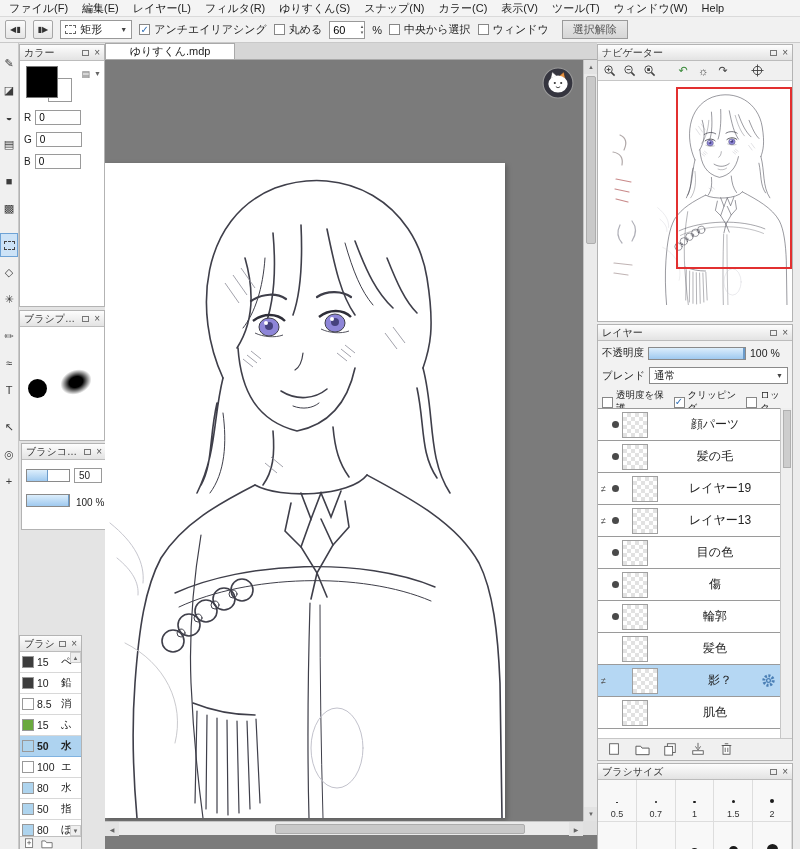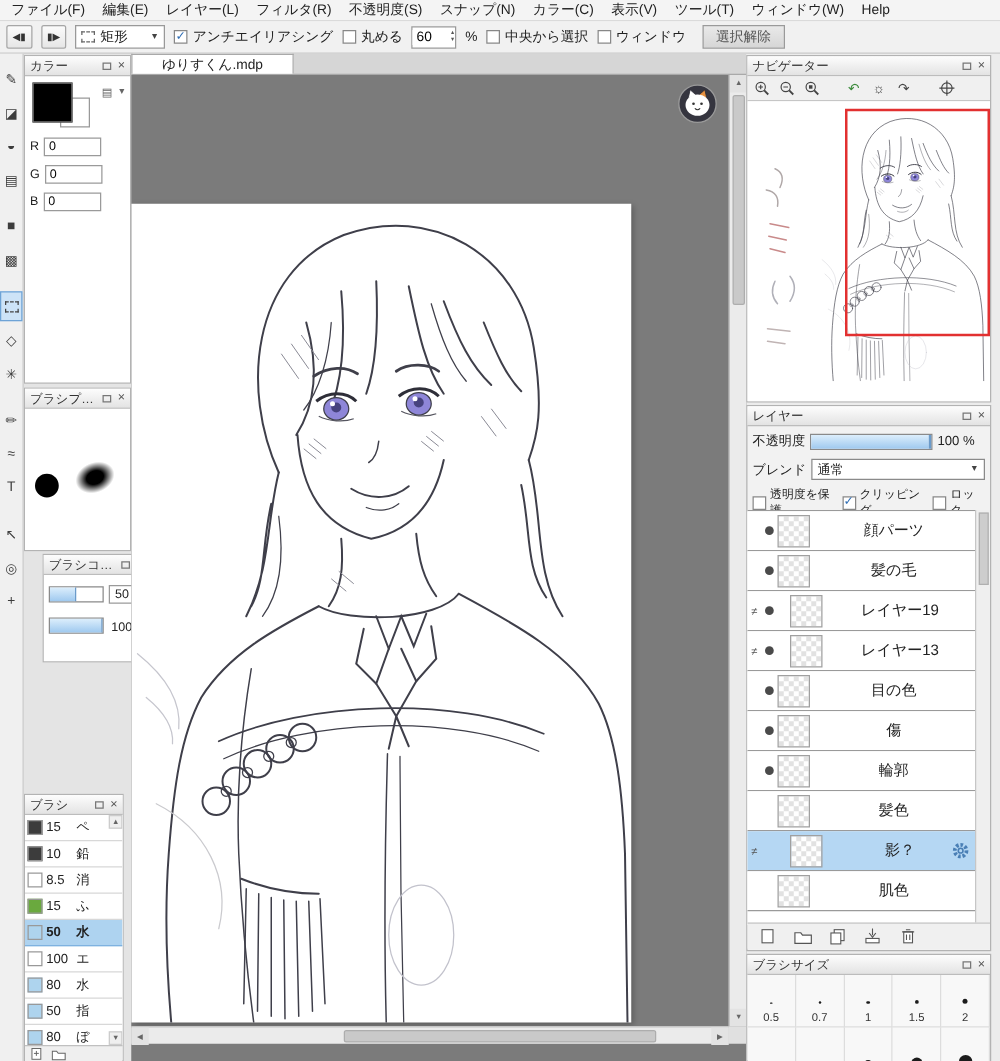--- a/index.html
+++ b/index.html
@@ -48,28 +48,28 @@
   .rgbrow { position:absolute; left:4px; height:16px; display:flex; align-items:center; gap:4px; font-size:10px; }
   .numfield { width:46px; height:15px; border:1px solid #9a9a9a; font-size:10px; padding-left:3px; outline:0; }
 
   
   #brushprev-panel { left:19px; top:310px; width:86px; height:131px; }
   #bp-dot { position:absolute; left:8px; top:52px; width:19px; height:19px; border-radius:50%; background:#000; }
   #bp-soft { position:absolute; left:36px; top:40px; width:40px; height:30px; border-radius:50%; transform:rotate(-22deg);
              background:radial-gradient(closest-side,#000 0%,#000 35%,rgba(0,0,0,.55) 55%,rgba(0,0,0,0) 80%); }
 
   
-  #brushctl-panel { left:34px; top:443px; width:86px; height:87px; }
+  #brushctl-panel { left:21px; top:443px; width:86px; height:87px; }
   .bslider { position:absolute; left:4px; height:13px; width:44px; border:1px solid #8a8a8a; background:#fff; }
   .bsfill { position:absolute; left:0; top:0; bottom:0; background:linear-gradient(#dceefc,#9fc9ef); border-right:1px solid #6b9bca; }
   .bsval { position:absolute; font-size:10px; }
   #bs1-box { left:52px; top:8px; width:28px; height:15px; border:1px solid #9a9a9a; background:#fff; padding-left:4px; display:flex; align-items:center; }
 
   
-  #brush-panel { left:19px; top:635px; width:80px; height:214px; }
+  #brush-panel { left:19px; top:635px; width:63px; height:214px; }
   #brushlist { position:relative; height:184px; overflow:hidden; background:#fff; }
   .brow { height:21px; display:flex; align-items:center; border-bottom:1px solid #d8d8d8; padding:0 2px; gap:3px; font-size:10.5px; }
   .brow.sel { background:#aed3f0; border-bottom:1px solid #7fb2e0; font-weight:bold; }
   .bsw { width:12px; height:12px; border:1px solid #999; flex:none; }
   .sw-dark { background:#3c3c3c; } .sw-white { background:#fff; } .sw-green { background:#6aa93e; } .sw-blue { background:#aed4ee; }
   .bsize { width:21px; }
   .bscroll-up { position:absolute; right:0; top:0; width:11px; height:11px; font-size:6px; color:#666; text-align:center; line-height:11px; background:#efefef; border:1px solid #ccc; }
   .bscroll-dn { position:absolute; right:0; bottom:0; width:11px; height:11px; font-size:6px; color:#666; text-align:center; line-height:11px; background:#efefef; border:1px solid #ccc; }
   #brush-footer { height:13px; border-top:1px solid #c0c0c0; background:#efefef; display:flex; align-items:center; gap:6px; padding-left:4px; }
 
@@ -137,21 +137,21 @@
 <div id="app">
 
   <div id="leftdockbg"></div>
   <div id="rightfill"></div>
 
   <div id="menubar">
     <span class="mitem">ファイル(F)</span>
     <span class="mitem">編集(E)</span>
     <span class="mitem">レイヤー(L)</span>
     <span class="mitem">フィルタ(R)</span>
-    <span class="mitem">不透明度(S)</span>
+    <span class="mitem">ゆりすくん(S)</span>
     <span class="mitem">スナップ(N)</span>
     <span class="mitem">カラー(C)</span>
     <span class="mitem">表示(V)</span>
     <span class="mitem">ツール(T)</span>
     <span class="mitem">ウィンドウ(W)</span>
     <span class="mitem">Help</span>
   </div>
 
   <div id="toolbar">
     <button class="tbtn">◀▮</button>

